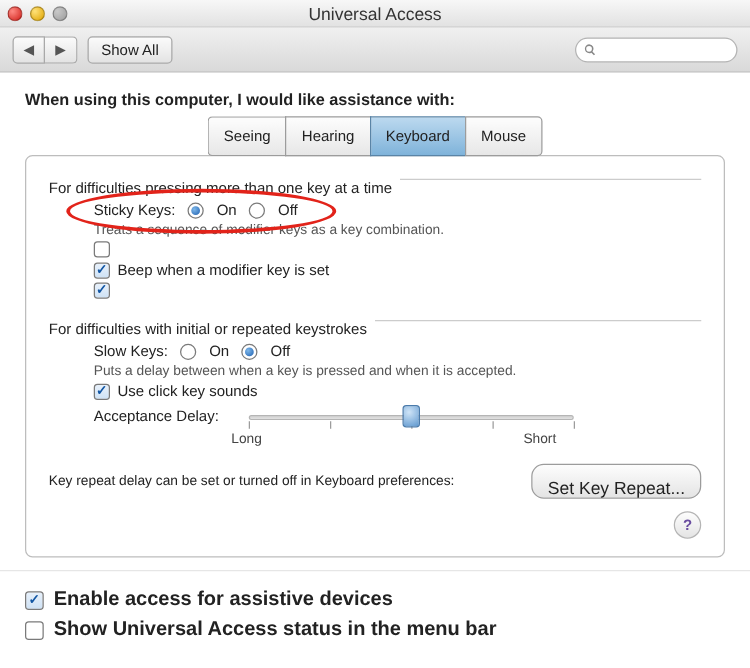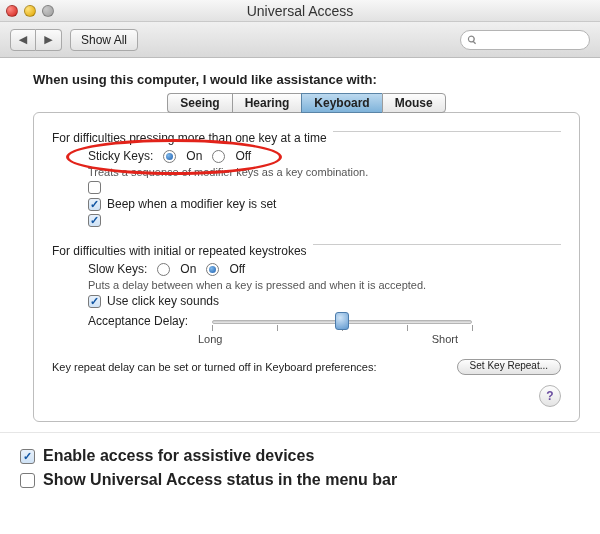--- a/index.html
+++ b/index.html
@@ -57,33 +57,32 @@
   .search {
     width: 130px; height: 20px;
     border: 1px solid #b4b4b4;
     border-radius: 10px;
     background: #fff;
     display: flex; align-items: center;
     padding: 0 6px; gap: 4px;
   }
   .search svg { width: 12px; height: 12px; fill: #888; }
   .search input { border: none; outline: none; width: 100%; font-size: 11px; background: transparent; }
-  .content { padding: 14px 20px 6px 33px; }
+  .content { padding: 14px 20px 6px 20px; }
   .heading { font-weight: bold; font-size: 13px; margin-bottom: 6px; }
   .tabs {
     display: flex; justify-content: center; margin-bottom: -1px; position: relative; z-index: 2;
   }
   .tab {
-    height: 20px; padding: 0 12px;
+    height: 32px; padding: 0 12px;
     border: 1px solid #9c9c9c;
     background: linear-gradient(#fdfdfd, #e7e7e7);
     display: flex; align-items: center;
     font-size: 12px;
     border-right: none;
-    font-weight: bold;
   }
   .tab:first-child { border-radius: 4px 0 0 4px; }
   .tab:last-child { border-radius: 0 4px 4px 0; border-right: 1px solid #9c9c9c; }
   .tab.active {
     background: linear-gradient(#bcd9ef, #7fb3da);
     border-color: #5a84a6;
   }
   .panel {
     border: 1px solid #bdbdbd;
     border-radius: 6px;
@@ -110,26 +109,26 @@
   .tick { position: absolute; top: 14px; width: 1px; height: 6px; background: #9c9c9c; }
   .thumb {
     position: absolute; top: 1px; width: 14px; height: 18px;
     background: radial-gradient(circle at 35% 30%, #cfe4f7, #5f98cf);
     border: 1px solid #4b7bab; border-radius: 3px;
     transform: translateX(-50%);
   }
   .slider-labels { display: flex; justify-content: space-between; max-width: 260px; font-size: 11px; color: #444; margin-left: 0; margin-top: 2px; }
   .footer-row { display: flex; align-items: center; justify-content: space-between; margin-top: 14px; font-size: 11px; }
   .aqua-btn {
-    height: 16px; padding: 0 12px;
+    height: 28px; padding: 0 12px;
     border: 1px solid #9c9c9c;
     border-radius: 10px;
     background: linear-gradient(#fdfdfd, #e4e4e4);
-    font-size: 10px;
-    display: flex; align-items: flex-start;
+    font-size: 14px;
+    display: flex; align-items: flex-end;
   }
   .help {
     width: 22px; height: 22px; border-radius: 50%;
     border: 1px solid #b5b5b5;
     background: linear-gradient(#fdfdfd, #e4e4e4);
     display: flex; align-items: center; justify-content: center;
     color: #6a4da0; font-weight: bold; margin-left: auto; margin-top: 10px;
   }
   .bottom-opts { padding: 8px 16px 16px 20px; border-top: 1px solid #e6e6e6; margin-top: 4px; }
   .bigopt { display: flex; align-items: center; gap: 8px; font-size: 16px; font-weight: bold; margin: 6px 0; }

